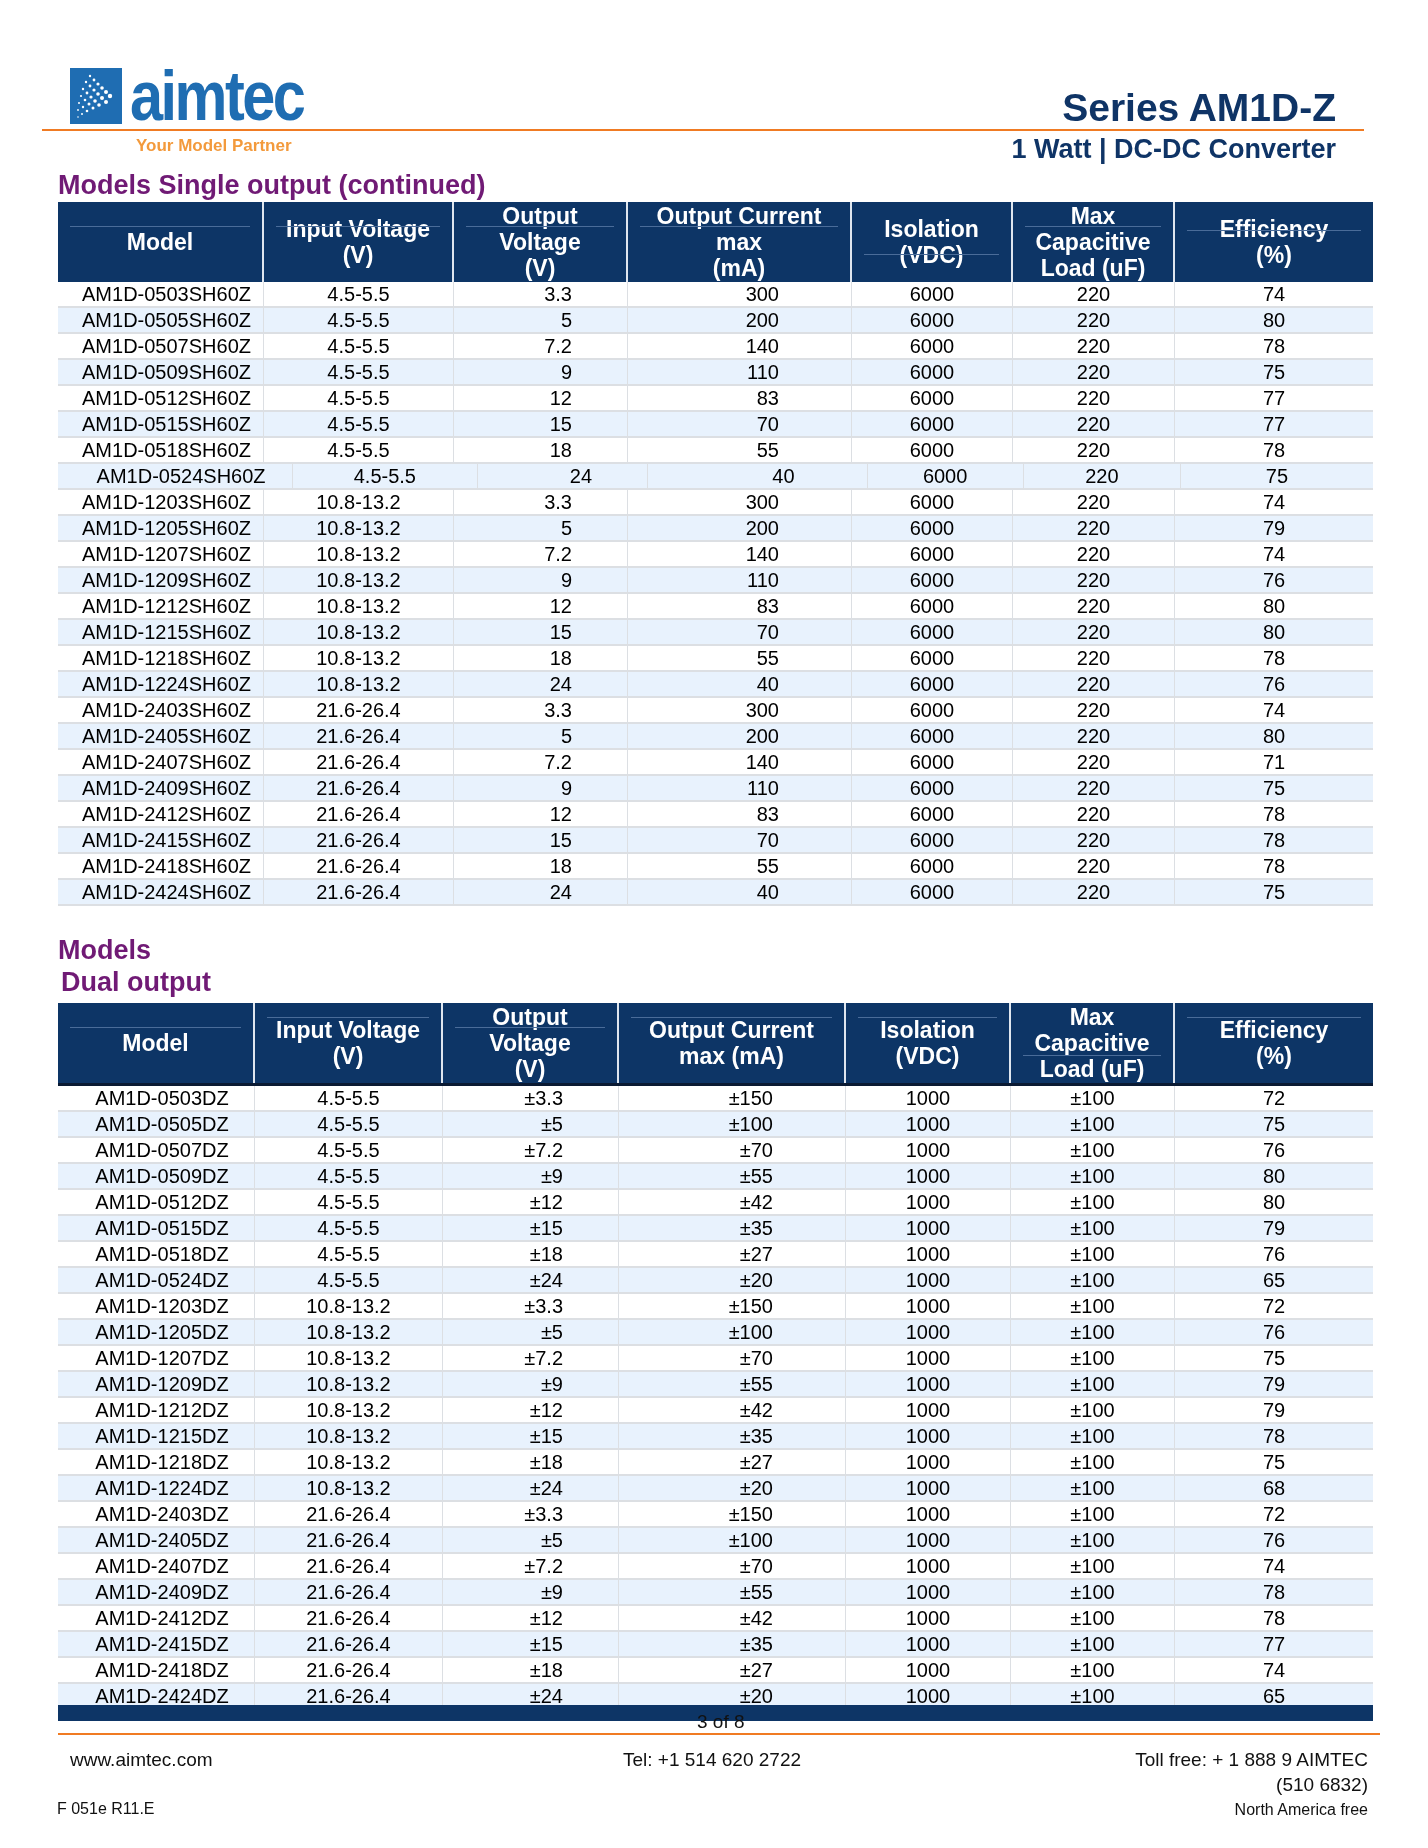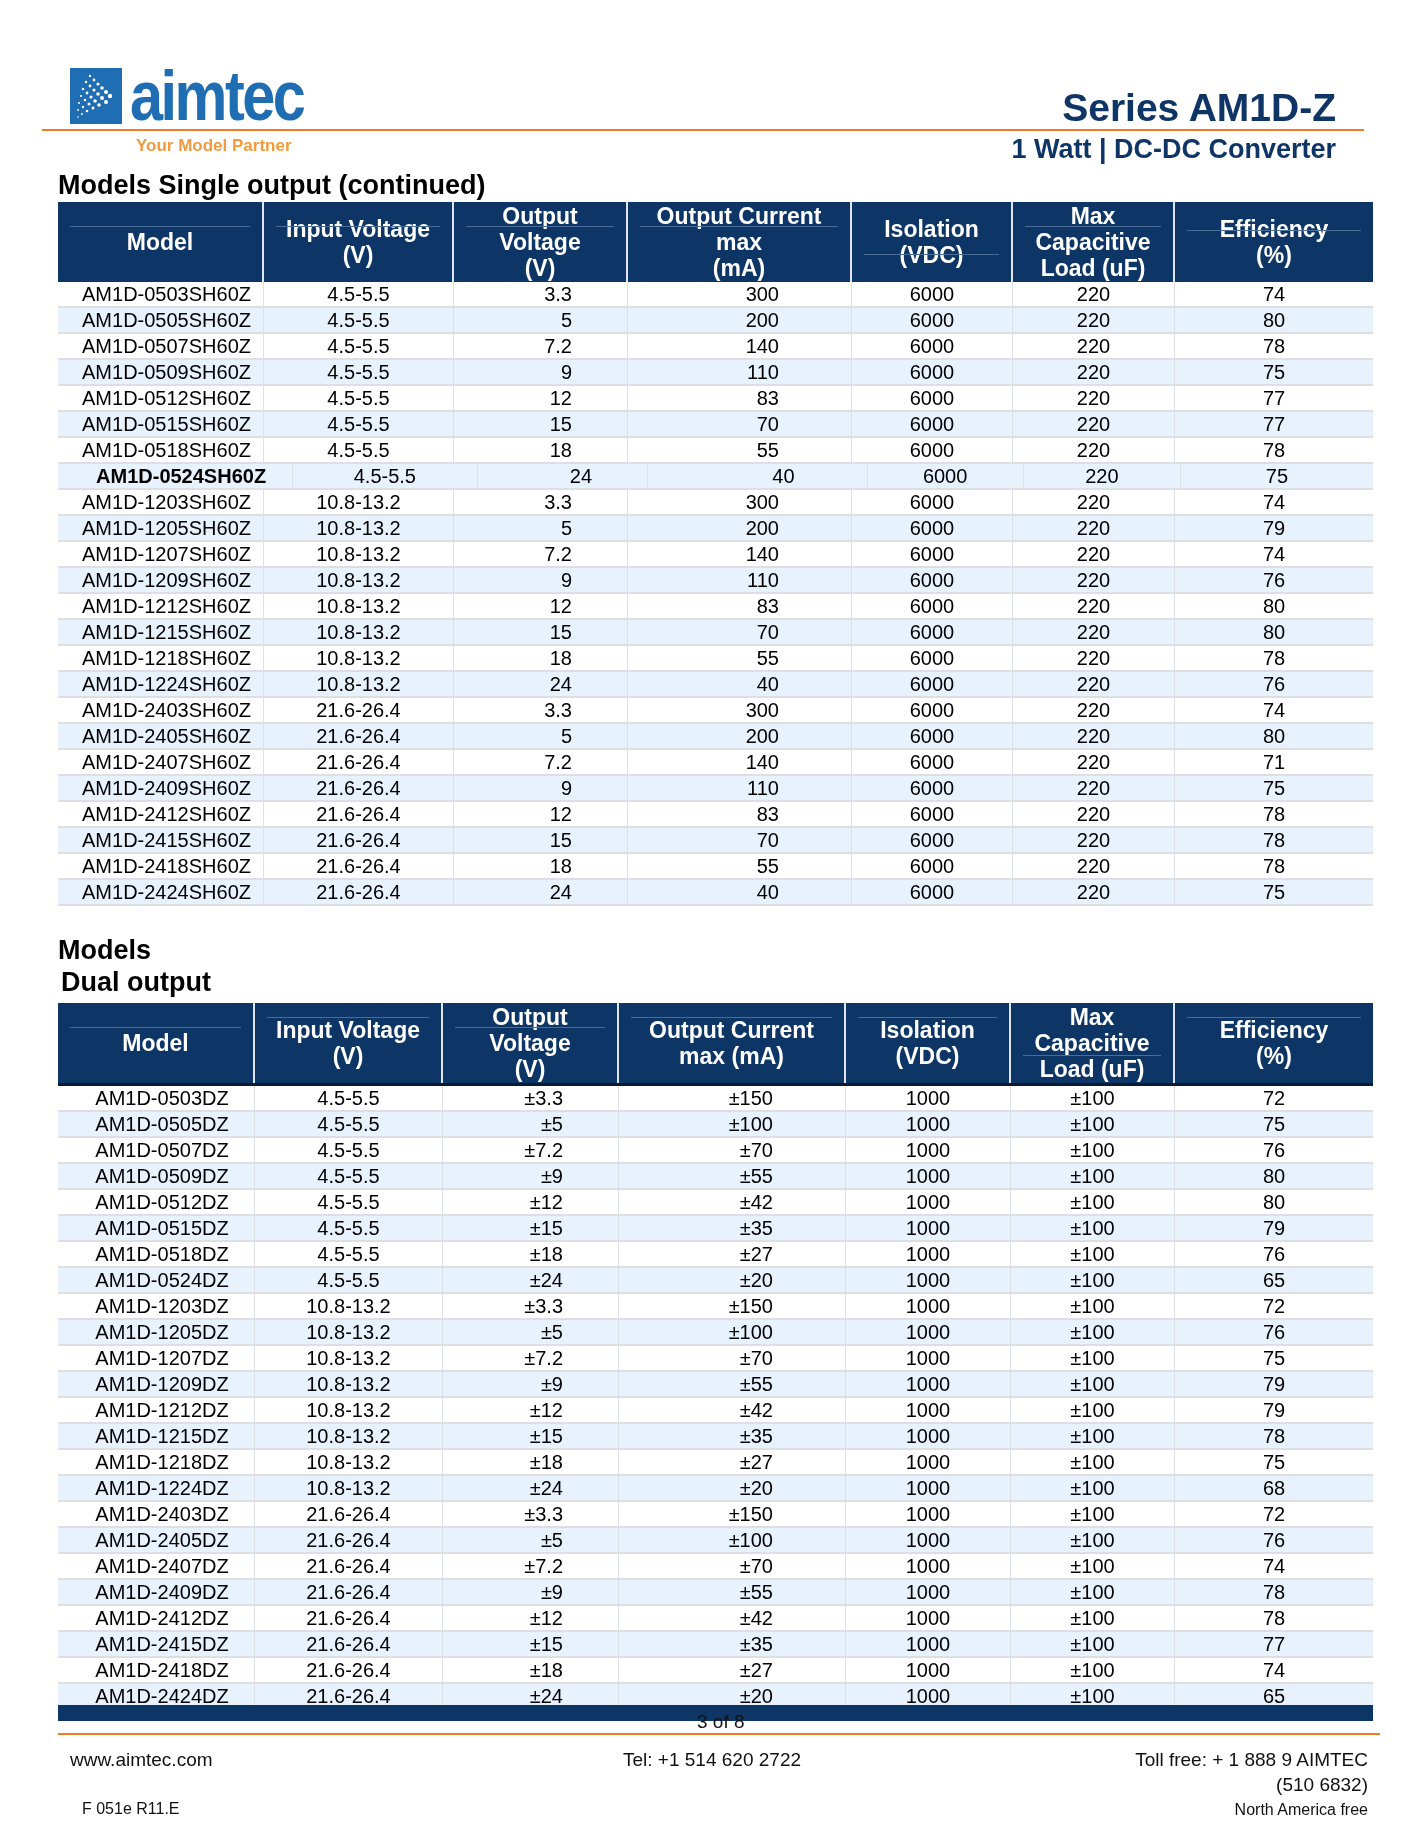--- a/index.html
+++ b/index.html
@@ -9,21 +9,21 @@
   
   .logo { position: absolute; left: 68px; top: 62px; width: 280px; height: 90px; }
   .logo-mark { position: absolute; left: 2px; top: 6px; width: 52px; height: 56px; background: #1f6db2; overflow: hidden; }
   .logo-word { position: absolute; left: 62px; top: -6px; font-size: 70px; font-weight: bold; color: #1f6db2;
                letter-spacing: -3px; transform: scaleX(0.85); transform-origin: left top; line-height: 80px; }
   .tagline { position: absolute; left: 136px; top: 136px; font-size: 17px; font-weight: bold; color: #f39a3c; }
   .orange-rule-top { position: absolute; left: 42px; top: 129px; width: 1322px; height: 2px; background: #f07b23; }
   .series-title { position: absolute; right: 92px; top: 86px; font-size: 39px; font-weight: bold; color: #0f3466; }
   .series-sub { position: absolute; right: 92px; top: 134px; font-size: 27px; font-weight: bold; color: #0f3466; }
 
-  .section-title { position: absolute; font-size: 27px; font-weight: bold; color: #000000; }
+  .section-title { position: absolute; font-size: 27px; font-weight: bold; color: #701a75; }
 
   
   .tbl { position: absolute; left: 58px; width: 1315px; }
   .thead { position: relative; background: #0d3566; display: flex; }
   .th { position: relative; color: #fff; font-weight: bold; font-size: 23px; text-align: center;
         display: flex; align-items: center; justify-content: center; line-height: 26px;
         border-right: 2px solid #dfe6ef; box-sizing: border-box; }
   .th:last-child { border-right: none; }
   .th .hl { position: absolute; left: 12px; right: 12px; height: 1px; background: #4a6c99; }
   .row { display: flex; height: 26px; border-bottom: 2px solid #dcdfe3; box-sizing: border-box; }
@@ -184,21 +184,21 @@
       <div class="row">
         <div class="td l" style="width: 206px;">AM1D-0518SH60Z</div>
         <div class="td c" style="width: 190px;">4.5-5.5</div>
         <div class="td r" style="width: 174px; padding-right: 55px;">18</div>
         <div class="td r" style="width: 224px; padding-right: 72px;">55</div>
         <div class="td c" style="width: 161px;">6000</div>
         <div class="td c" style="width: 162px;">220</div>
         <div class="td c" style="width: 198px;">78</div>
       </div>
       <div class="row alt">
-        <div class="td l" style="width: 242px; font-weight: bold;">AM1D-0524SH60Z</div>
+        <div class="td l" style="width: 242px;">AM1D-0524SH60Z</div>
         <div class="td c" style="width: 190px;">4.5-5.5</div>
         <div class="td r" style="width: 174px; padding-right: 55px;">24</div>
         <div class="td r" style="width: 224px; padding-right: 72px;">40</div>
         <div class="td c" style="width: 161px;">6000</div>
         <div class="td c" style="width: 162px;">220</div>
         <div class="td c" style="width: 198px;">75</div>
       </div>
       <div class="row">
         <div class="td l" style="width: 206px;">AM1D-1203SH60Z</div>
         <div class="td c" style="width: 190px;">10.8-13.2</div>
@@ -608,15 +608,15 @@
     </div>
 </div>
 
 <div class="bottom-bar"></div>
 <div class="orange-rule-bottom"></div>
 
 <div class="foot" style="left:70px; top:1749px;">www.aimtec.com</div>
 <div class="foot" style="left:623px; top:1749px;">Tel: +1 514 620 2722</div>
 <div class="foot" style="right:60px; top:1749px; text-align:right;">Toll free: + 1 888 9 AIMTEC</div>
 <div class="foot" style="right:60px; top:1774px; text-align:right;">(510 6832)</div>
-<div class="foot small" style="left:82px; top:1800px;">F 051e R11.E</div>
+<div class="foot small" style="left:57px; top:1800px;">F 051e R11.E</div>
 <div class="foot" style="left:697px; top:1711px;">3 of 8</div>
 <div class="foot small" style="right:60px; top:1801px; text-align:right;">North America free</div>
 
 </body></html>

